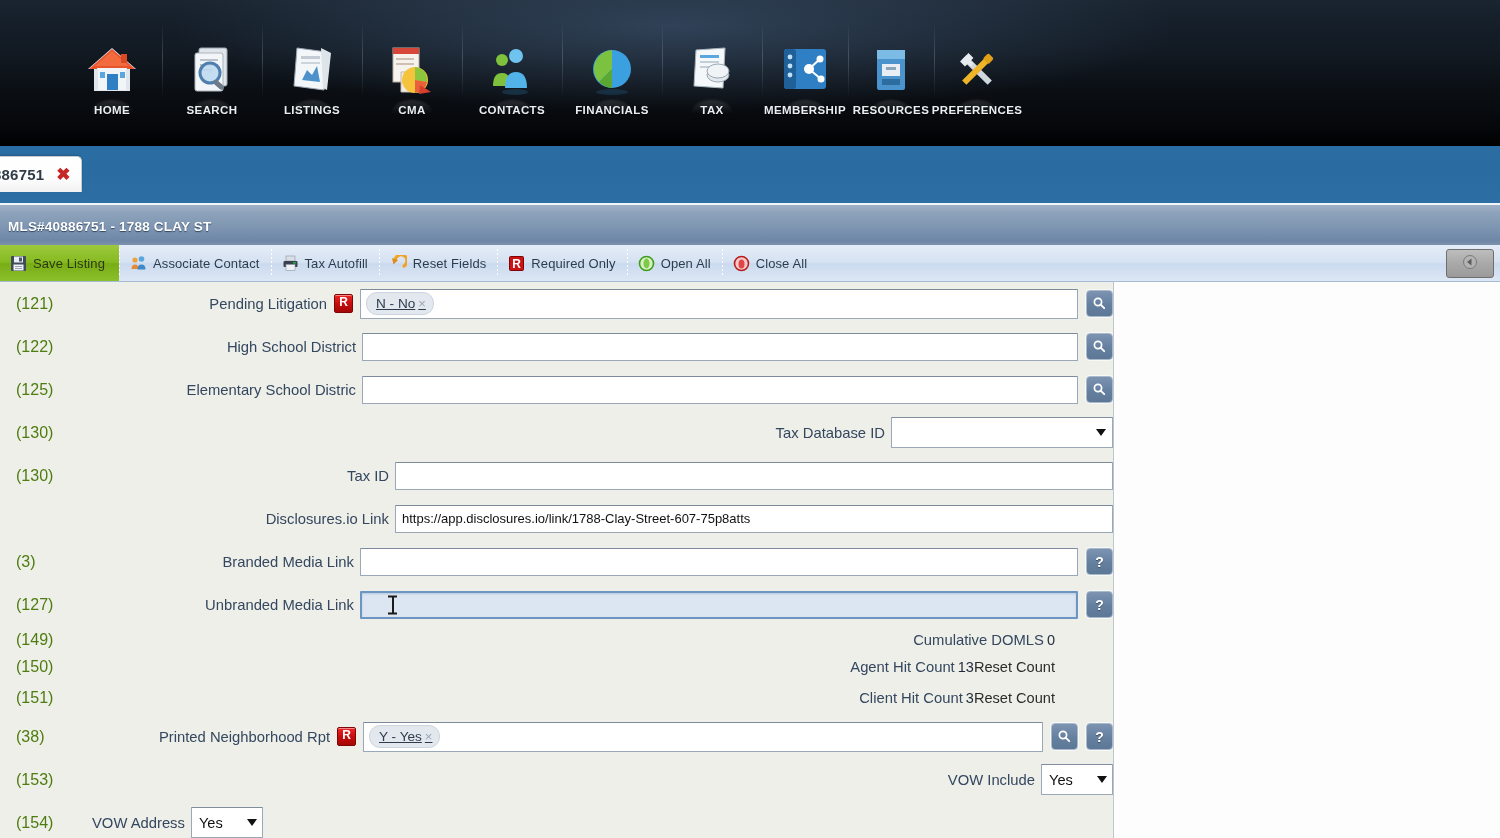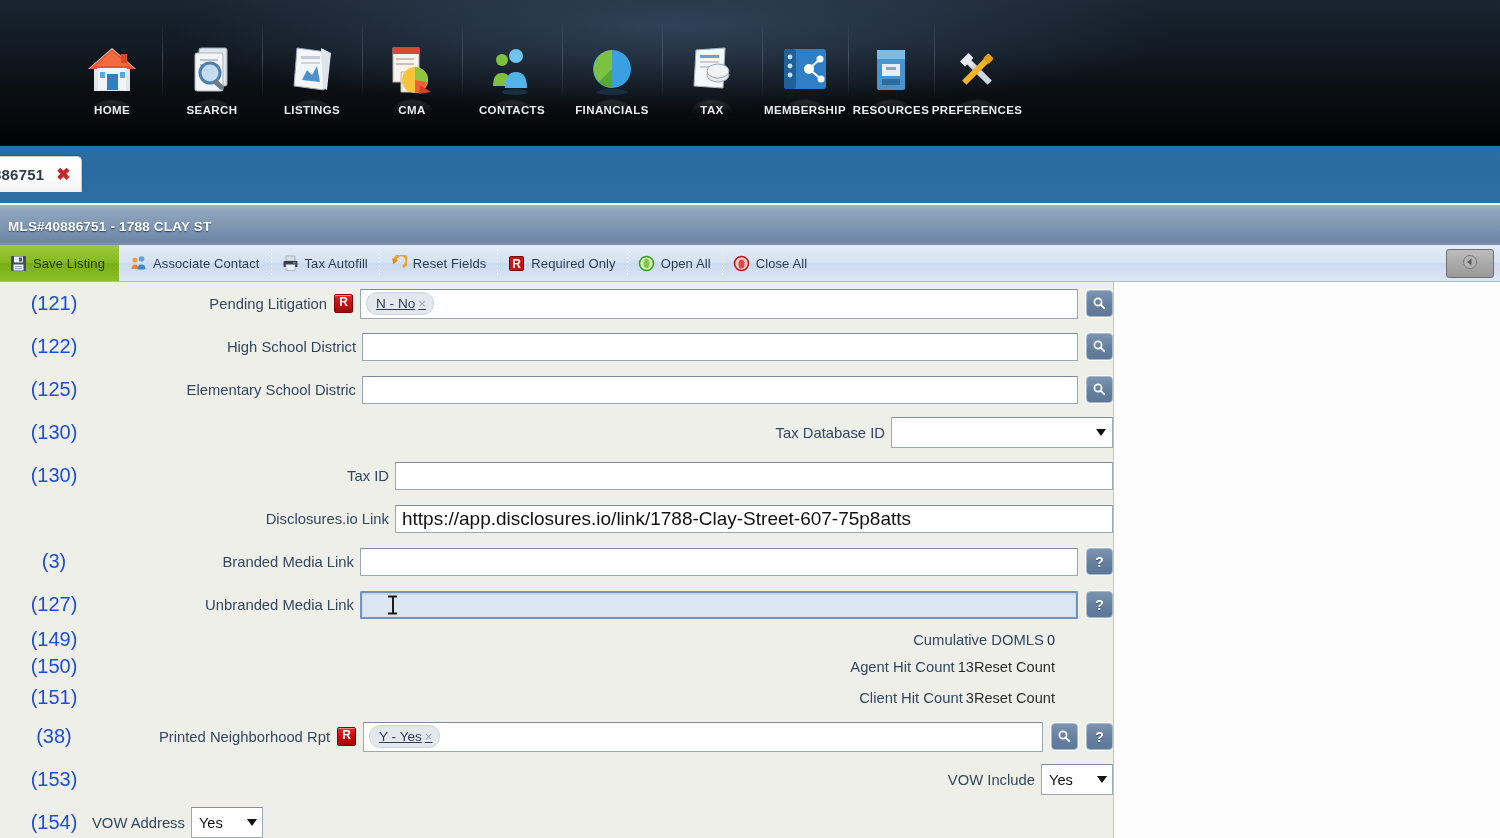--- a/index.html
+++ b/index.html
@@ -114,39 +114,39 @@
     position:absolute;left:1114px;top:281px;width:386px;height:557px;
     background:#fdfdfd;border-top:1px solid #a7bbd4;
   }
 
   .row{
     display:flex;align-items:center;height:43px;padding:0 0 0 0;box-sizing:border-box;
   }
   .row.compact{height:34px;}
   .rnum{
     width:92px;flex:0 0 92px;padding-left:16px;box-sizing:border-box;
-    font-size:20px;color:#1d4ed8;text-align:center;
+    font-size:16px;color:#4d7c0f;
   }
   .rlabel{
     flex:1 1 auto;text-align:right;padding-right:6px;
     font-size:14.8px;color:#33475f;font-weight:500;white-space:nowrap;
   }
   .reqbadge{
     flex:0 0 auto;width:17px;height:17px;margin-right:7px;margin-left:1px;
     background:linear-gradient(180deg,#ef2424 0%,#c30b0b 55%,#a60707 100%);
     border:1px solid #7e0505;border-radius:2px;
     color:#fff;font-size:12px;font-weight:bold;line-height:15px;text-align:center;
     box-shadow:inset 0 1px 0 rgba(255,255,255,.45);
   }
   .ctrlwrap{flex:0 0 auto;display:flex;align-items:center;}
 
   .txt{
     height:28px;box-sizing:border-box;
     background:#ffffff;border:1px solid #9aa7b6;border-top-color:#7d8b9c;
-    font-size:19px;color:#111;padding:0 6px;
+    font-size:13px;color:#111;padding:0 6px;
     font-family:"Liberation Sans",sans-serif;
     outline:none;border-radius:1px;
   }
   .txt.wide{width:718px;}
   .txt.wide2{width:716px;}
   .txt.focused{
     background:#dbe6f2;border:2px solid #6c95c4;
     box-shadow:inset 0 1px 2px rgba(80,110,150,.25);
     position:relative;
   }

